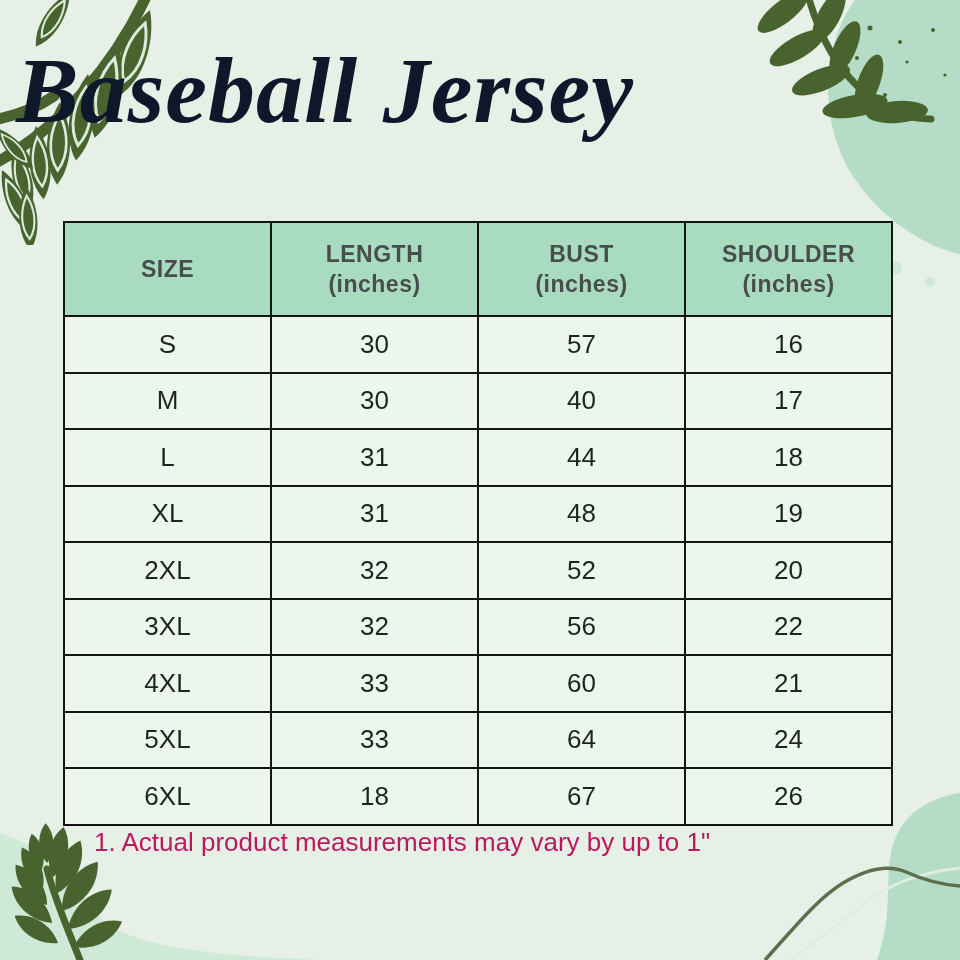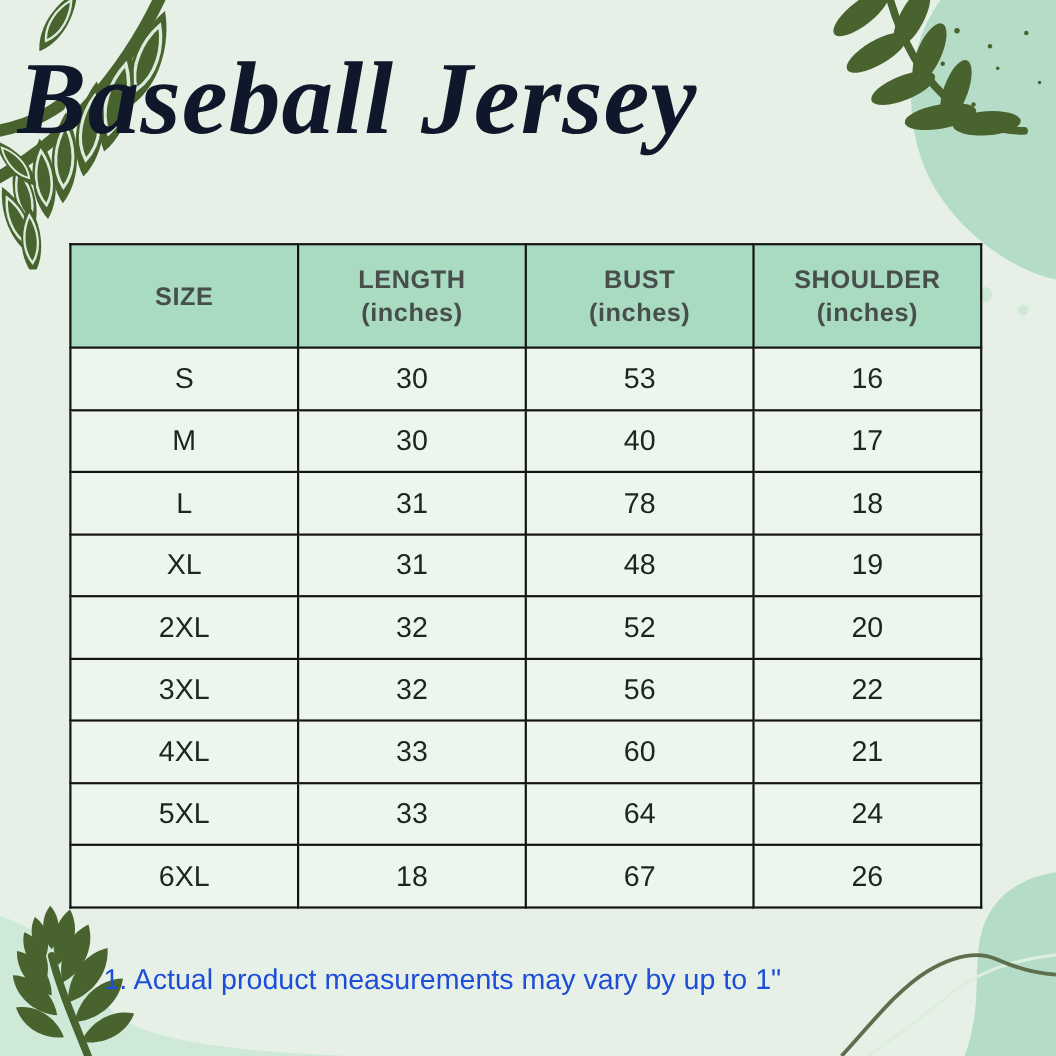--- a/index.html
+++ b/index.html
@@ -61,25 +61,25 @@
     background: #ecf5ee;
     color: #1e241f;
     font-size: 26px;
     font-weight: normal;
     height: 54.5px;
   }
 
   .notes {
     position: absolute;
     left: 94px;
-    top: 872px;
+    top: 824px;
     width: 738px;
     font-size: 26px;
     line-height: 37px;
-    color: #1d4ed8;
+    color: #be185d;
     z-index: 2;
   }
   .notes p { margin: 0; }
 </style>
 </head>
 <body>
 
 <div class="canvas">
 
   <svg class="deco tl" width="235" height="245" viewBox="0 0 235 245" aria-hidden="true">
@@ -182,33 +182,33 @@
           <th>
             <div>SHOULDER</div>
             <div>(inches)</div>
           </th>
         </tr>
     </thead>
     <tbody id="table-body">
         <tr>
           <td>S</td>
           <td>30</td>
-          <td>53</td>
+          <td>57</td>
           <td>16</td>
         </tr>
         <tr>
           <td>M</td>
           <td>30</td>
           <td>40</td>
           <td>17</td>
         </tr>
         <tr>
           <td>L</td>
           <td>31</td>
-          <td>78</td>
+          <td>44</td>
           <td>18</td>
         </tr>
         <tr>
           <td>XL</td>
           <td>31</td>
           <td>48</td>
           <td>19</td>
         </tr>
         <tr>
           <td>2XL</td>

